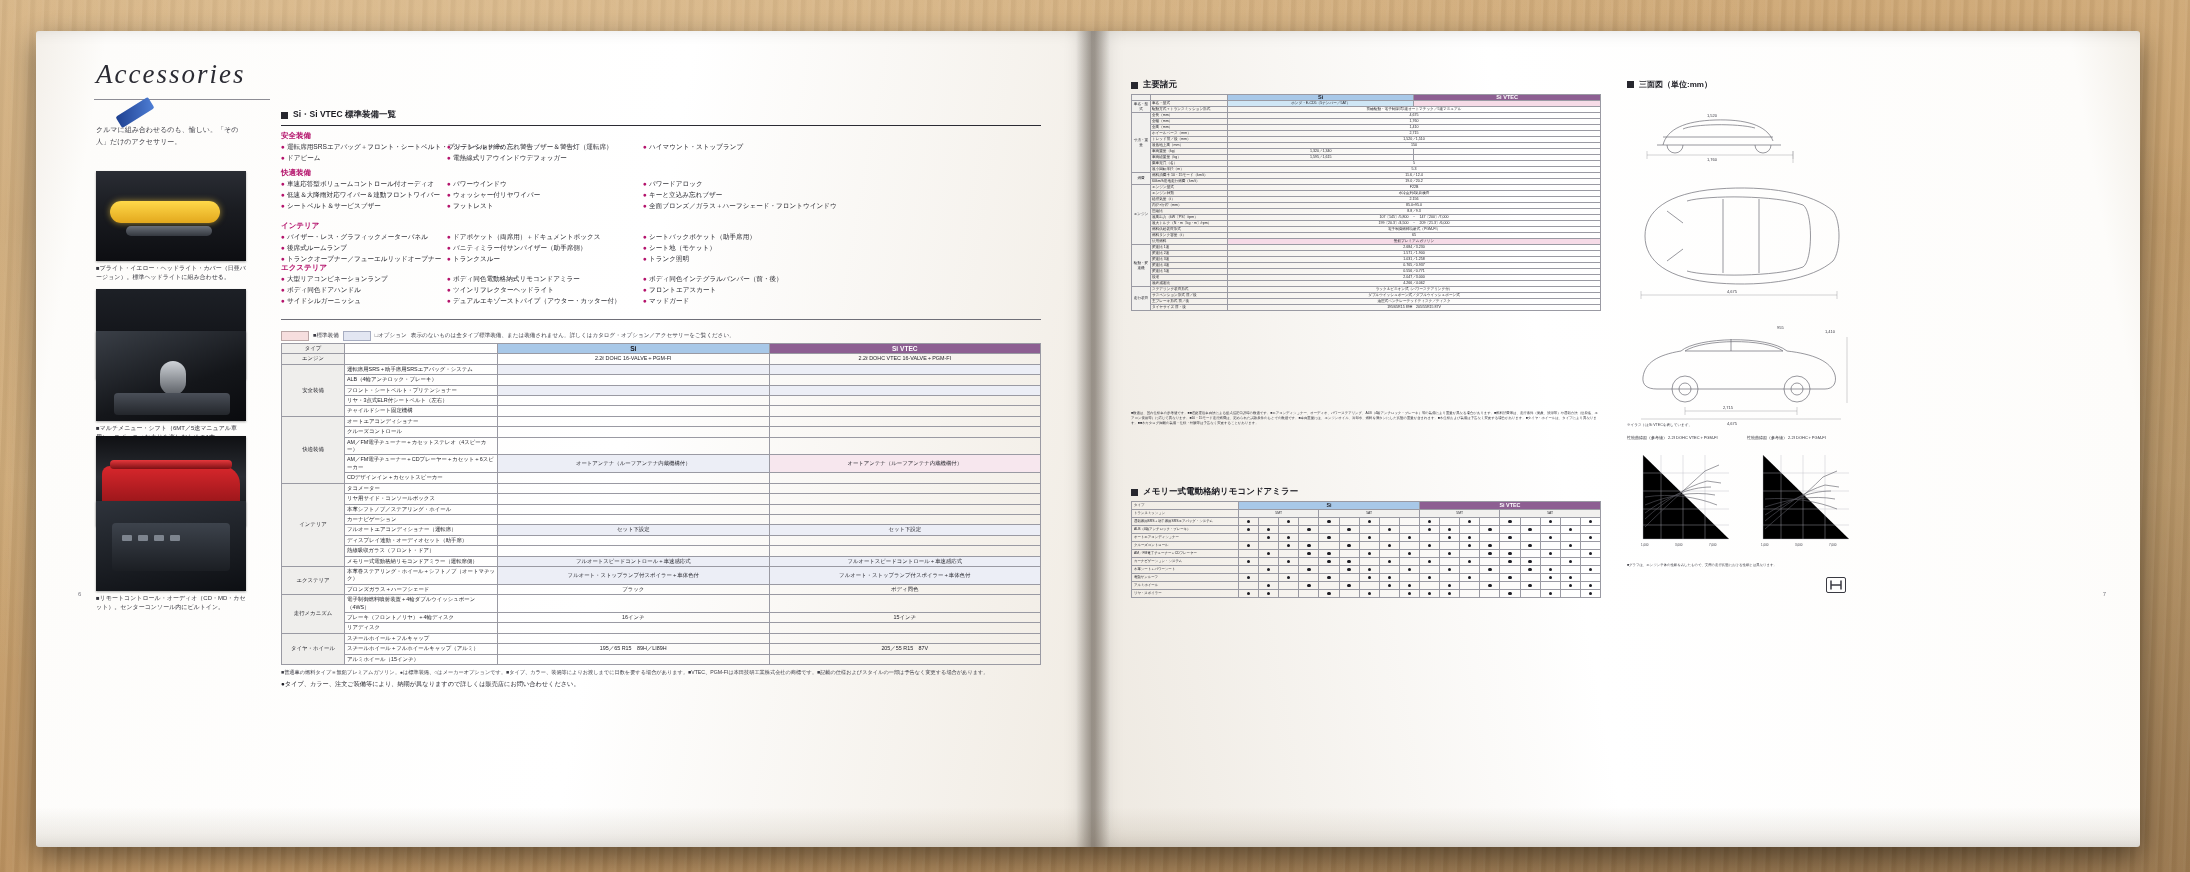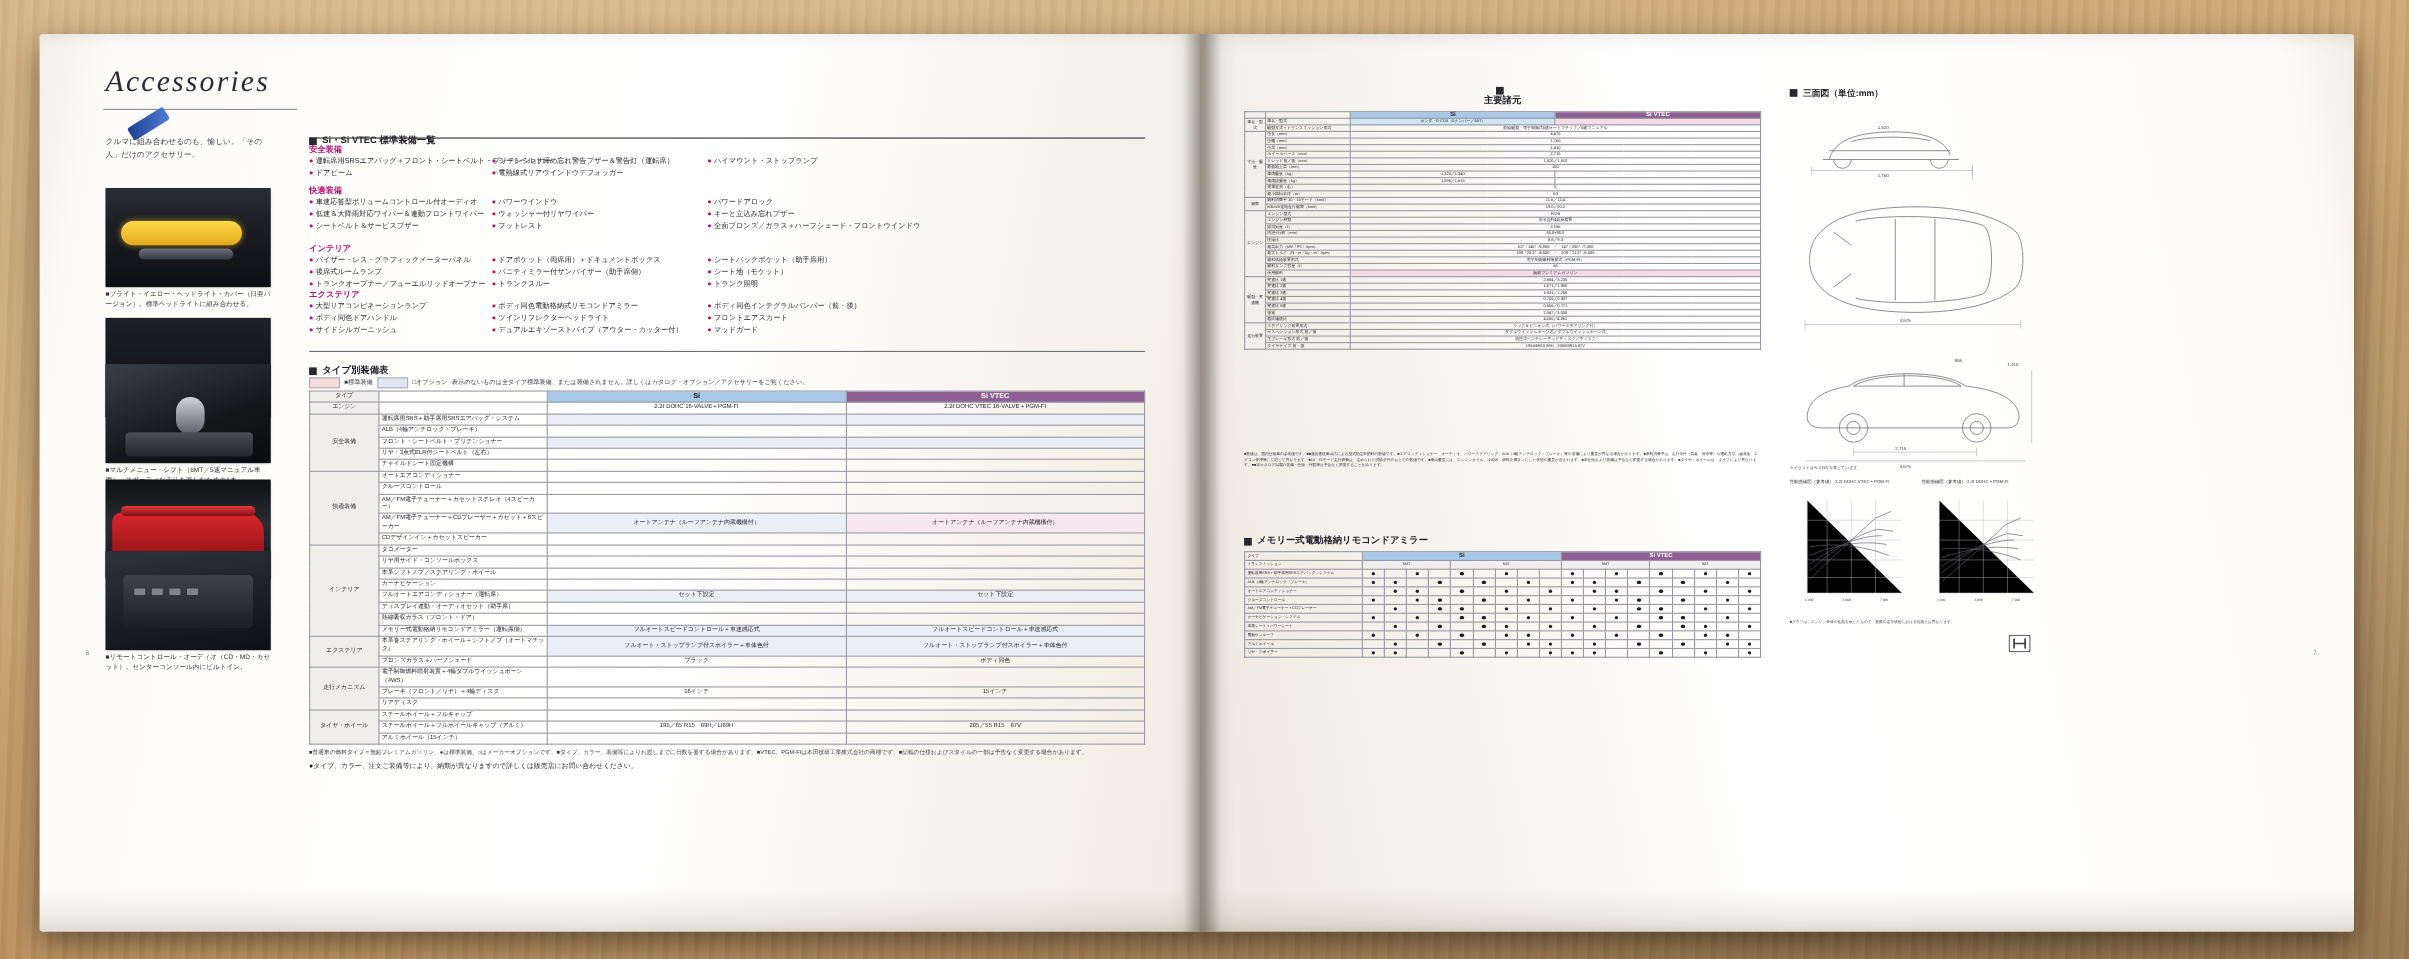--- a/index.html
+++ b/index.html
@@ -110,21 +110,21 @@
      background:linear-gradient(180deg,#e5383c,#7d1014);}
   
   #ph5 .inner{background:linear-gradient(170deg,#2e333b,#0d0f13);}
   #ph5 .panel{position:absolute;left:16px;top:22px;width:118px;height:48px;border-radius:4px;
      background:linear-gradient(180deg,#3d434c,#1b1e23);}
   #ph5 .sw{position:absolute;width:10px;height:6px;background:#7d848e;border-radius:1px;}
   
   #folioL{position:absolute;left:42px;top:560px;font-size:6px;color:#7a7a82;}
 
   
-  #eqBlock{position:absolute;left:245px;top:78px;width:760px;margin-top:13px;}
+  #eqBlock{position:absolute;left:245px;top:78px;width:760px;}
   .blkHead{display:flex;align-items:center;font-size:8.5px;color:#1b1b22;font-weight:bold;}
   .blkHead .sq{width:7px;height:7px;background:#27272e;margin-right:5px;}
   #eqRule{position:absolute;left:245px;top:94px;width:760px;height:1px;background:#2b2b33;}
   .grpTitle{font-size:7.5px;color:#b4126b;font-weight:bold;}
   .eqcols{display:flex;gap:0;}
   .eqcol{width:166px;}
   .eqcol.wide{width:196px;}
   .eqitem{font-size:6.6px;color:#26262d;line-height:11.2px;white-space:nowrap;}
   .eqitem .b{color:#b4126b;margin-right:2px;}
   .sect{position:absolute;left:245px;width:760px;}
@@ -142,21 +142,21 @@
   table.spec .rowlbl{background:#efeeec;width:58px;text-align:center;}
   table.spec .item{width:148px;}
   table.spec .val{text-align:center;}
   table.spec .shade{background:#eceef6;}
   table.spec .shade2{background:#f7e7ee;}
   #tbl1foot{font-size:5.2px;color:#3b3b44;line-height:8px;margin-top:3px;width:760px;}
   #tbl1foot2{font-size:6.2px;color:#1d1d25;margin-top:4px;}
 
   
   #specBlock{position:absolute;left:40px;top:48px;width:470px;}
-  #specBlock .blkHead{font-size:8.5px;flex-direction:column;}
+  #specBlock .blkHead{font-size:8.5px;}
   table.main{border-collapse:collapse;width:470px;table-layout:fixed;margin-top:3px;}
   table.main th,table.main td{border:1px solid #9a9aa3;font-size:3.6px;line-height:5px;color:#25252c;padding:0 1px;}
   table.main .h-si{background:#a8c8e8;text-align:center;font-weight:bold;font-size:5.6px;}
   table.main .h-vt{background:#8d5f92;color:#fff;text-align:center;font-weight:bold;font-size:5.6px;}
   table.main .lbl{background:#f1f0ee;text-align:center;width:16px;}
   table.main .nm{width:74px;}
   table.main .c{text-align:center;}
   table.main .cyan{background:#cfe6f5;}
   table.main .pink{background:#f6dbe7;}
   #specNotes{position:absolute;left:40px;top:380px;width:470px;font-size:3.4px;line-height:5px;color:#32323a;}
@@ -331,24 +331,20 @@
           <div class="eqitem"><span class="b">●</span><span>ボディ同色インテグラルバンパー（前・後）</span></div>
           <div class="eqitem"><span class="b">●</span><span>フロントエアスカート</span></div>
           <div class="eqitem"><span class="b">●</span><span>マッドガード</span></div>
         </div>
       </div>
     </div>
 
     <div id="eqFootRule"></div>
 
     <div id="tbl1">
-      <div class="blkHead">
-        <span class="sq"></span>
-        <span>タイプ別装備表</span>
-      </div>
       <div class="legend">
         <span class="sw-std"></span>
         <span>■標準装備</span>
         <span class="sw-opt"></span>
         <span>□オプション</span>
         <span>表示のないものは全タイプ標準装備、または装備されません。詳しくはカタログ・オプション／アクセサリーをご覧ください。</span>
       </div>
       <table class="spec">
         <tbody>
             <tr>

